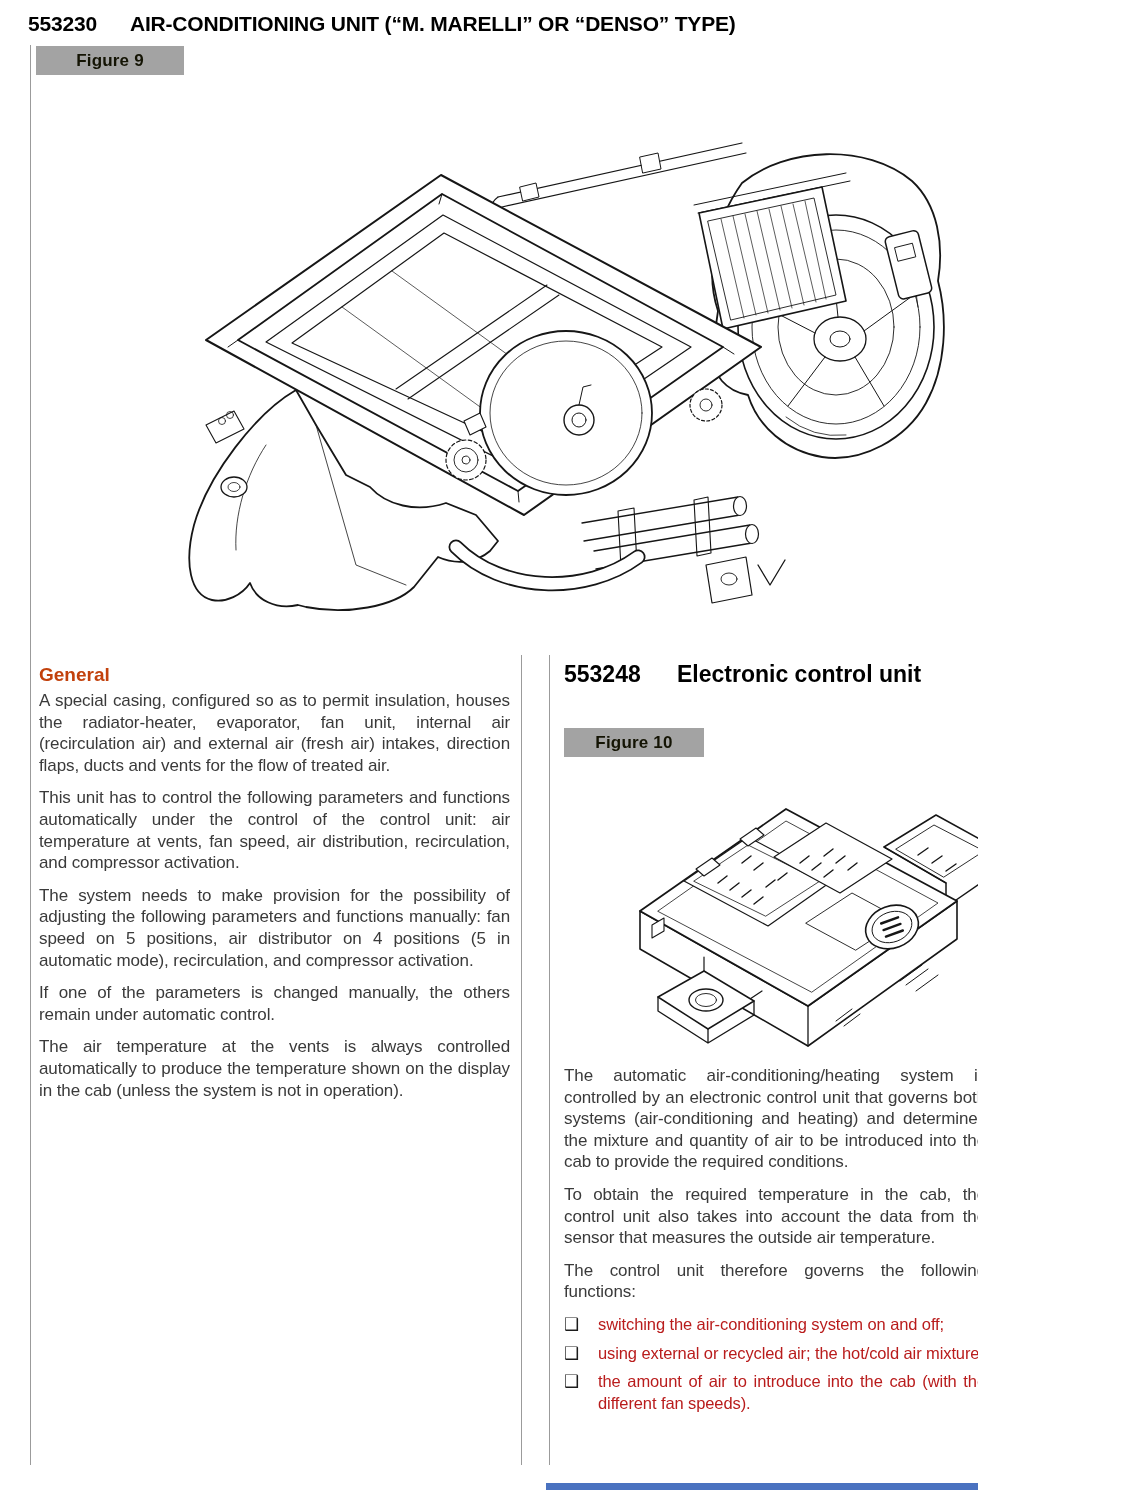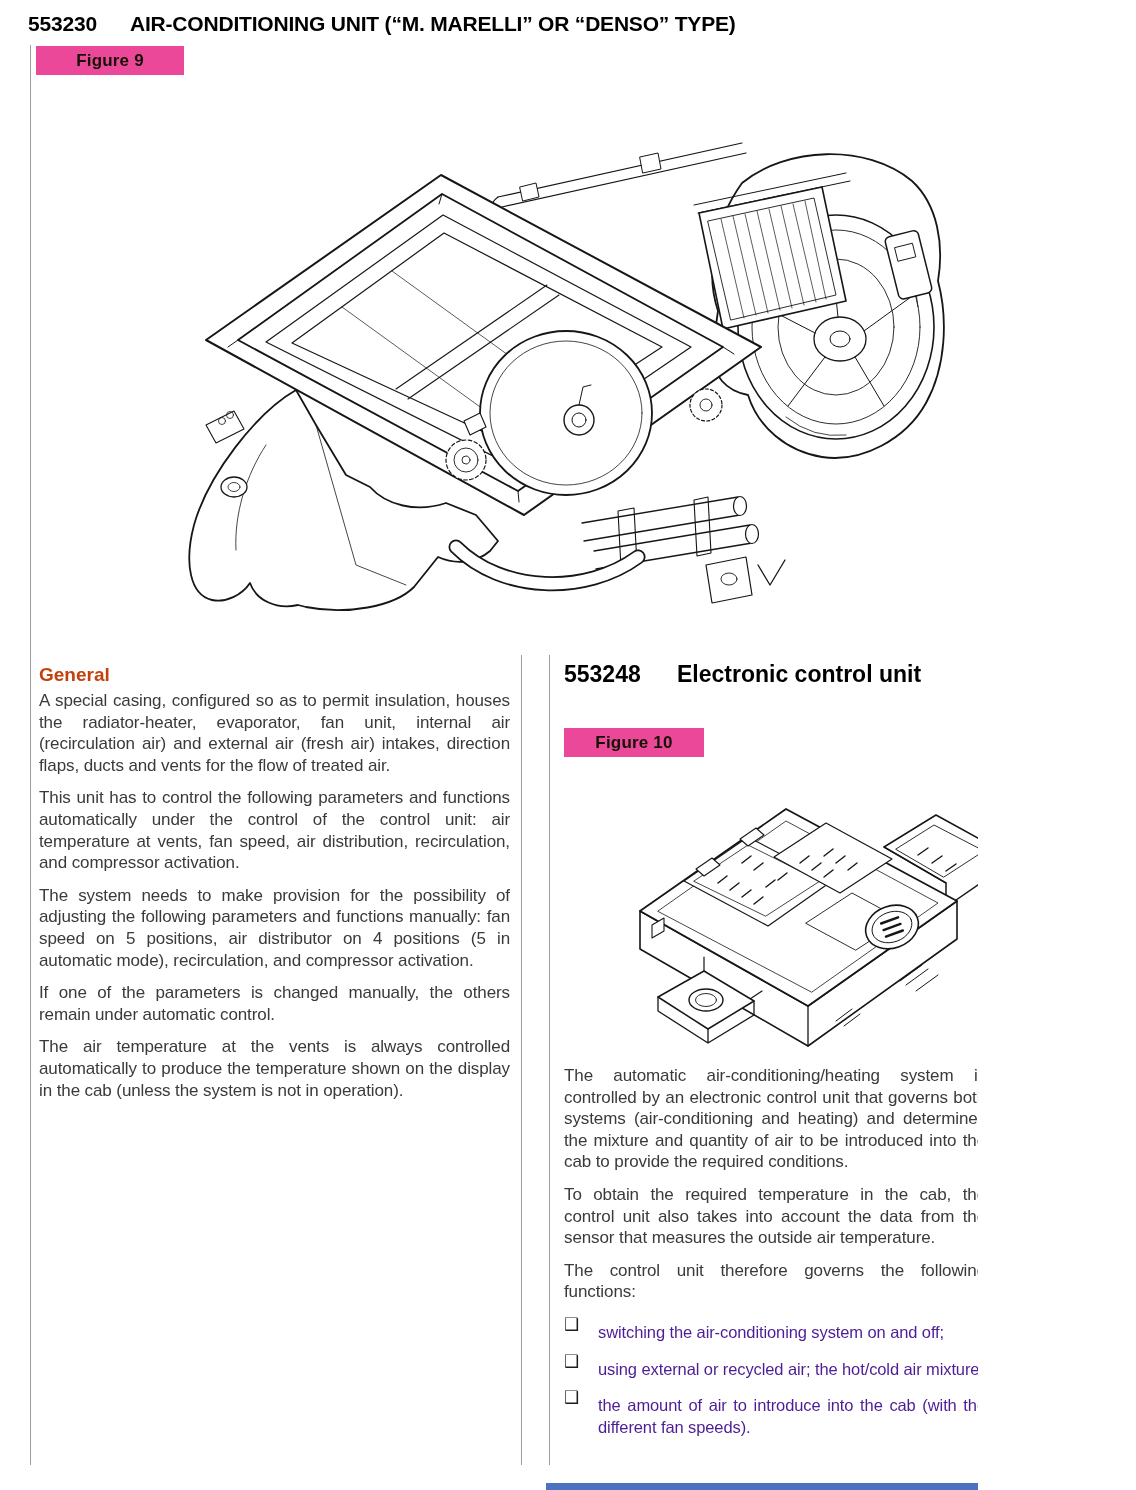--- a/index.html
+++ b/index.html
@@ -19,21 +19,21 @@
     font-size:21px;letter-spacing:-0.2px;white-space:nowrap;
   }
   .main-title .code{width:102px;}
   
   .frame{
     position:absolute;left:30px;top:45px;width:1017px;height:1420px;
     border-left:1px solid #9b9b9b;border-right:1px solid #9b9b9b;
   }
   
   .fig-label{
-    background:#ec4899;color:#141404;
+    background:#a3a3a3;color:#141404;
     font-size:17px;font-weight:600;
     display:flex;align-items:center;justify-content:center;
     letter-spacing:0.2px;
   }
   .fig9-label{position:absolute;left:5px;top:1px;width:148px;height:29px;}
   
   .fig9-svg{position:absolute;left:115px;top:50px;width:800px;height:525px;}
   .ref-badge{
     position:absolute;
     border:1px solid #8d8d8d;color:#5a5a5a;background:#fff;
@@ -79,21 +79,21 @@
   .ref-52290{left:434px;top:271px;}
   
   .bullet-list{margin:4px 0 9px 0;}
   .bullet-row{display:flex;margin:0 0 7px 0;}
   .bullet-glyph{
     flex:0 0 34px;font-size:17px;line-height:21px;color:#1c1c1c;
     font-family:"DejaVu Sans",sans-serif;
   }
   .bullet-text{
     flex:1 1 auto;font-size:16.5px;line-height:21.6px;
-    text-align:justify;color:#4c1d95;letter-spacing:-0.1px;margin-top:8px;
+    text-align:justify;color:#b91c1c;letter-spacing:-0.1px;
   }
   .closing-text{
     margin:6px 0 0 0;font-size:16.5px;line-height:21.6px;
     text-align:justify;color:#3a3a3a;letter-spacing:-0.1px;
   }
   
   .footer-bar{
     position:absolute;left:546px;top:1483px;width:590px;height:7px;
     background:#4a72c0;
   }

